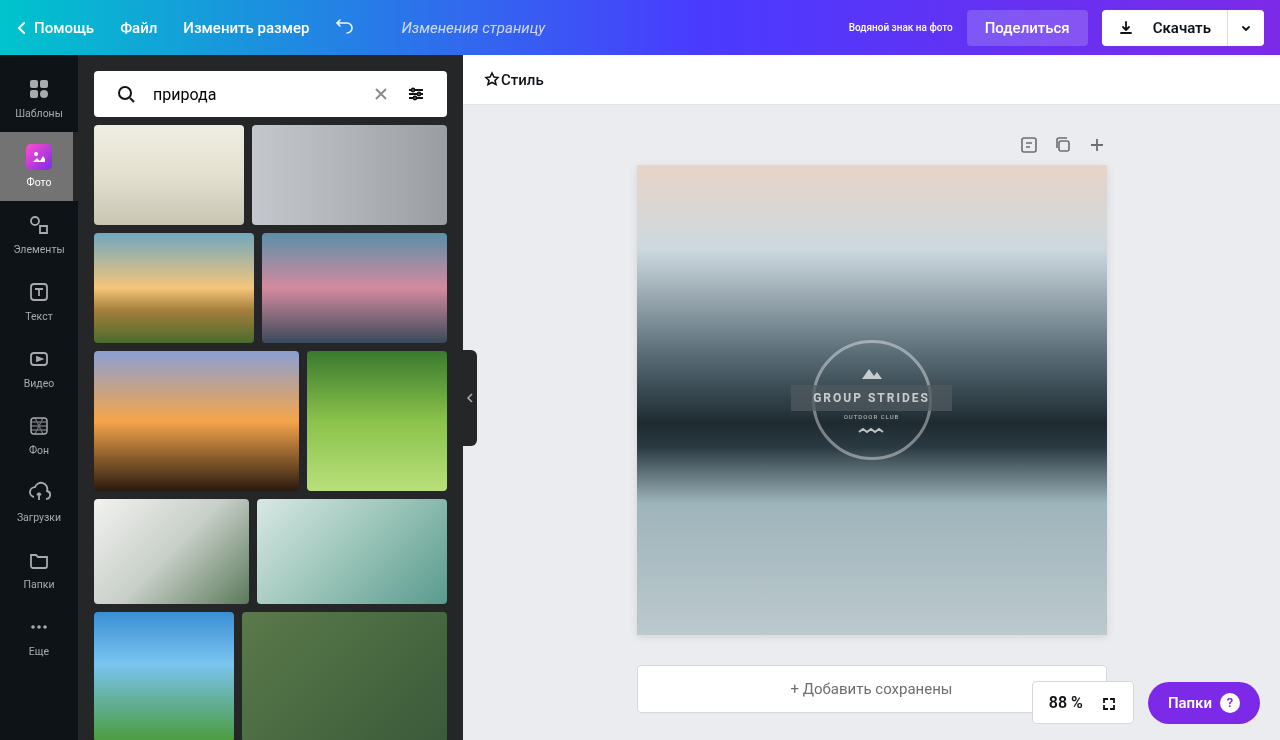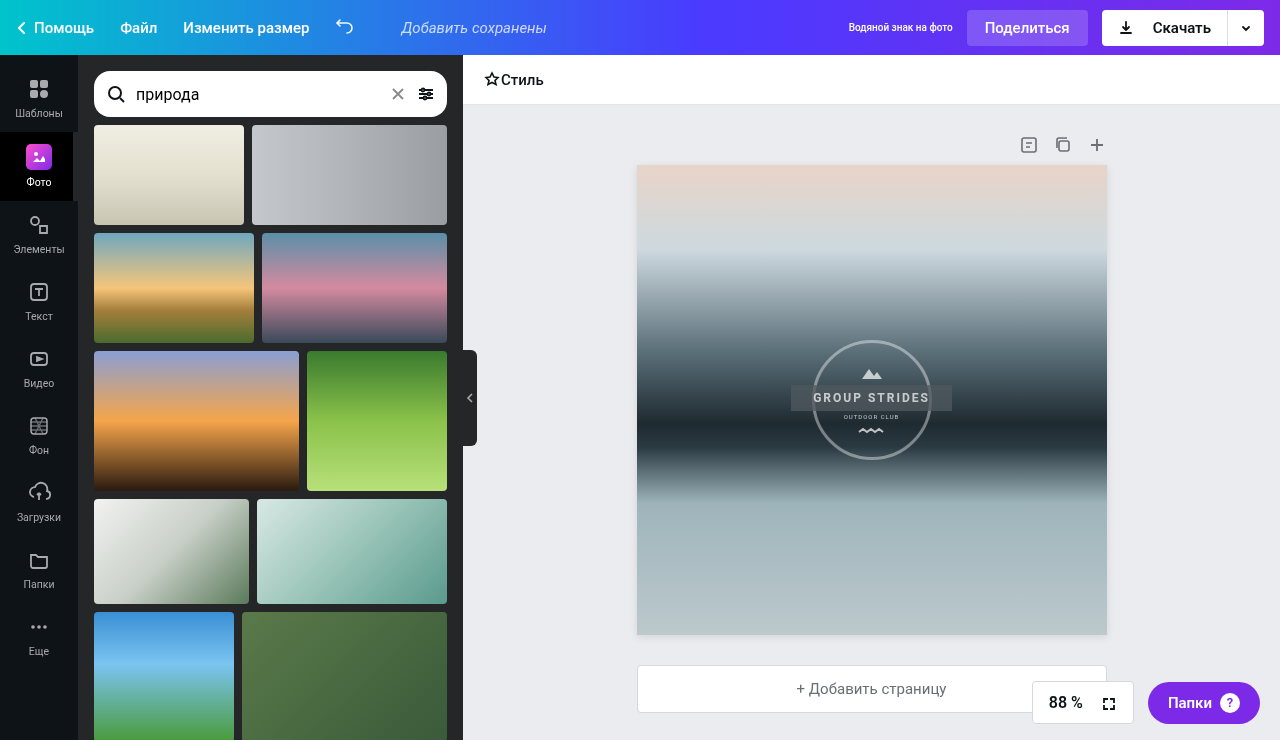--- a/index.html
+++ b/index.html
@@ -13,27 +13,27 @@
 .tb-spacer{flex:1}
 .tb-right{display:flex;align-items:center;gap:14px}
 .tb-link{font-size:10px;font-weight:500;cursor:pointer}
 .tb-share{background:rgba(255,255,255,.18);padding:9px 18px;border-radius:4px;font-size:15px;font-weight:500;cursor:pointer}
 .tb-download{background:#fff;color:#0e1318;display:flex;align-items:center;border-radius:4px}
 .tb-download-main{display:flex;align-items:center;gap:19px;padding:9px 16px;font-weight:600;font-size:15px;cursor:pointer;border-right:1px solid #ddd}
 .tb-download-chev{padding:9px 12px;cursor:pointer}
 .main{flex:1;display:flex;min-height:0}
 .sidebar{width:78px;background:#0e1318;display:flex;flex-direction:column;align-items:center;padding-top:10px;color:#a8aaad}
 .sb-item{width:100%;display:flex;flex-direction:column;align-items:center;gap:6px;padding:12px 0;cursor:pointer;position:relative}
-.sb-item.active{background:#000000;color:#fff}
+.sb-item.active{background:#737373;color:#fff}
 .sb-item.active::after{content:"";position:absolute;right:-1px;top:0;bottom:0;width:6px;background:#252627;border-radius:0 0 0 0}
 .sb-icon{width:24px;height:24px;display:flex;align-items:center;justify-content:center}
 .sb-label{font-size:10.5px}
 .sb-item.photo .sb-icon{background:linear-gradient(135deg,#ff4ecd,#7d2ae8);border-radius:5px;width:26px;height:26px}
 .panel{width:385px;background:#252627;display:flex;flex-direction:column;position:relative}
-.panel-search{margin:16px 16px 8px;background:#fff;border-radius:16px;height:46px;display:flex;align-items:center;padding:0 11px;gap:9px}
+.panel-search{margin:16px 16px 8px;background:#fff;border-radius:4px;height:46px;display:flex;align-items:center;padding:0 21px;gap:16px}
 .panel-search input{flex:1;border:none;outline:none;font-size:16px;background:transparent}
 .panel-search .sicon{color:#0e1318}
 .panel-search .clear,.panel-search .filter{color:#6b6e72;cursor:pointer}
 .grid{flex:1;overflow-y:auto;padding:0 16px 16px;display:flex;flex-direction:column;gap:8px}
 .grow{display:flex;gap:8px}
 .thumb{border-radius:4px;cursor:pointer;background-size:cover;background-position:center}
 .collapse{position:absolute;right:-14px;top:50%;transform:translateY(-50%);width:14px;height:96px;background:#252627;border-radius:0 6px 6px 0;display:flex;align-items:center;justify-content:center;color:#a8aaad;cursor:pointer;font-size:12px}
 .canvas-area{flex:1;display:flex;flex-direction:column;background:#ebecf0;min-width:0}
 .canvas-toolbar{height:50px;background:#fff;border-bottom:1px solid #e3e4e8;display:flex;align-items:center;padding:0 20px;font-size:15px;font-weight:500;color:#0e1318}
 .canvas-wrap{flex:1;display:flex;flex-direction:column;align-items:center;padding:30px 30px 0;overflow:auto;position:relative}
@@ -75,21 +75,21 @@
         </span>
       <span>Помощь</span>
     </div>
     <div class="tb-item">Файл</div>
     <div class="tb-item">Изменить размер</div>
     <div class="tb-icon">
         <svg width="20" height="20" viewBox="0 0 20 20" fill="none">
           <path d="M5 8l-3 3 3 3M2 11h10a5 5 0 0 0 0-10" stroke="#fff" stroke-width="1.6" stroke-linecap="round" opacity=".95" transform="scale(1,-1) translate(0,-16)"></path>
         </svg>
       </div>
-    <div class="tb-status">Добавить сохранены</div>
+    <div class="tb-status">Изменения страницу</div>
   </div>
   <div class="tb-spacer"></div>
   <div class="tb-right">
     <div class="tb-link">Водяной знак на фото</div>
     <div class="tb-share">Поделиться</div>
     <div class="tb-download">
       <div class="tb-download-main">
         <span>
             <svg width="16" height="16" viewBox="0 0 16 16" fill="none">
               <path d="M8 2v8m0 0L5 7m3 3l3-3M3 13h10" stroke="#0e1318" stroke-width="1.8" stroke-linecap="round"></path>
@@ -279,21 +279,21 @@
           <svg width="30" height="16" viewBox="0 0 30 16" fill="rgba(255,255,255,.7)" style="z-index:1;margin-bottom:4px">
               <path d="M5 14L12 4l5 7 3-4 5 7H5z"></path>
             </svg>
           <div class="bar">GROUP STRIDES</div>
           <div class="sub">OUTDOOR CLUB</div>
           <svg width="30" height="10" viewBox="0 0 30 10" fill="none" stroke="rgba(255,255,255,.7)" stroke-width="2" style="z-index:1;margin-top:6px">
               <path d="M2 6l4-3 4 3 4-3 4 3 4-3 4 3"></path>
             </svg>
         </div>
       </div>
-      <div class="addpage">+ Добавить страницу</div>
+      <div class="addpage">+ Добавить сохранены</div>
     </div>
   </div>
 </div>
 
 <div class="bottom-right">
   <div class="zoom">
     <span>88 %</span>
     <span>
         <svg width="16" height="16" viewBox="0 0 16 16" fill="none" stroke="#0e1318" stroke-width="1.8">
           <path d="M3 7V3h4M13 9v4H9M9 3h4v4M7 13H3V9"></path>

